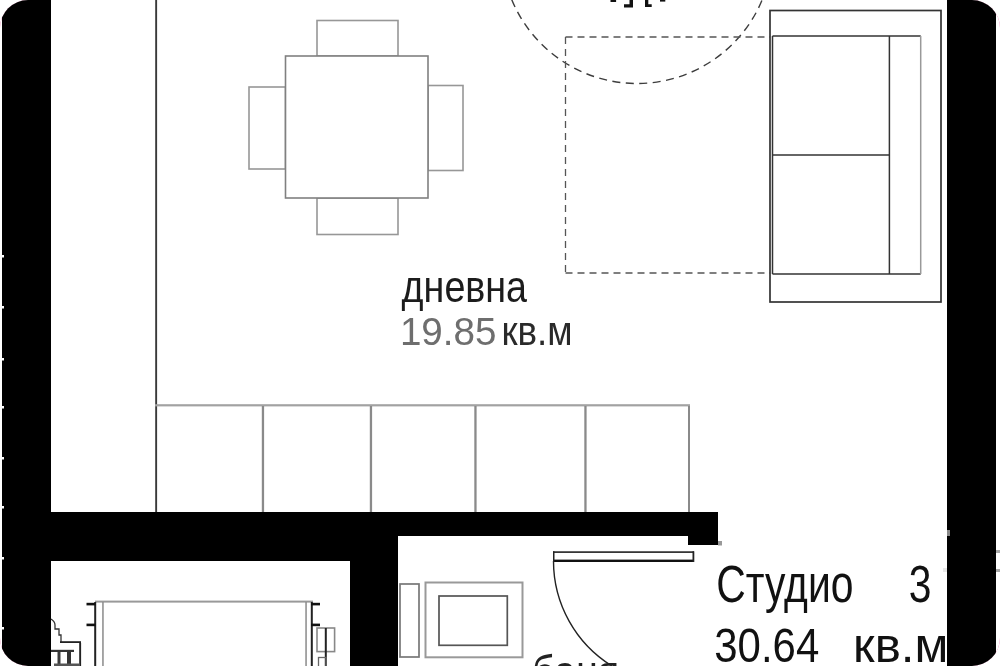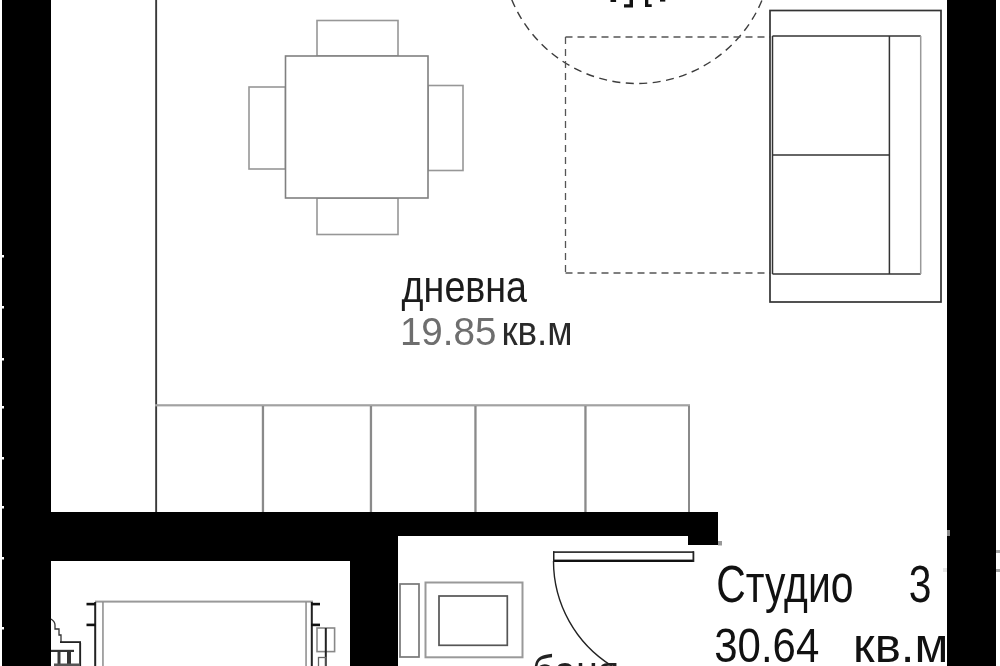--- a/index.html
+++ b/index.html
@@ -1,17 +1,17 @@
 <!DOCTYPE html>
 <html><head>
 <meta charset="utf-8">
 <style>
   html,body{margin:0;padding:0;background:#fff;}
   #plan{position:relative;width:1000px;height:666px;overflow:hidden;background:#ec4899;
-        font-family:"Liberation Sans", sans-serif;}
+        font-family:"Liberation Sans", sans-serif;border-radius:28px;}
   svg{position:absolute;left:0;top:0;}
 </style>
 </head>
 <body>
 <div id="plan">
 <svg width="1000" height="666" viewBox="0 0 1000 666">
   <rect x="0" y="0" width="1000" height="666" fill="#ffffff"></rect>
 
   <rect x="2" y="0" width="49" height="666" fill="#000"></rect>
   <rect x="947" y="0" width="49" height="666" fill="#000"></rect>

